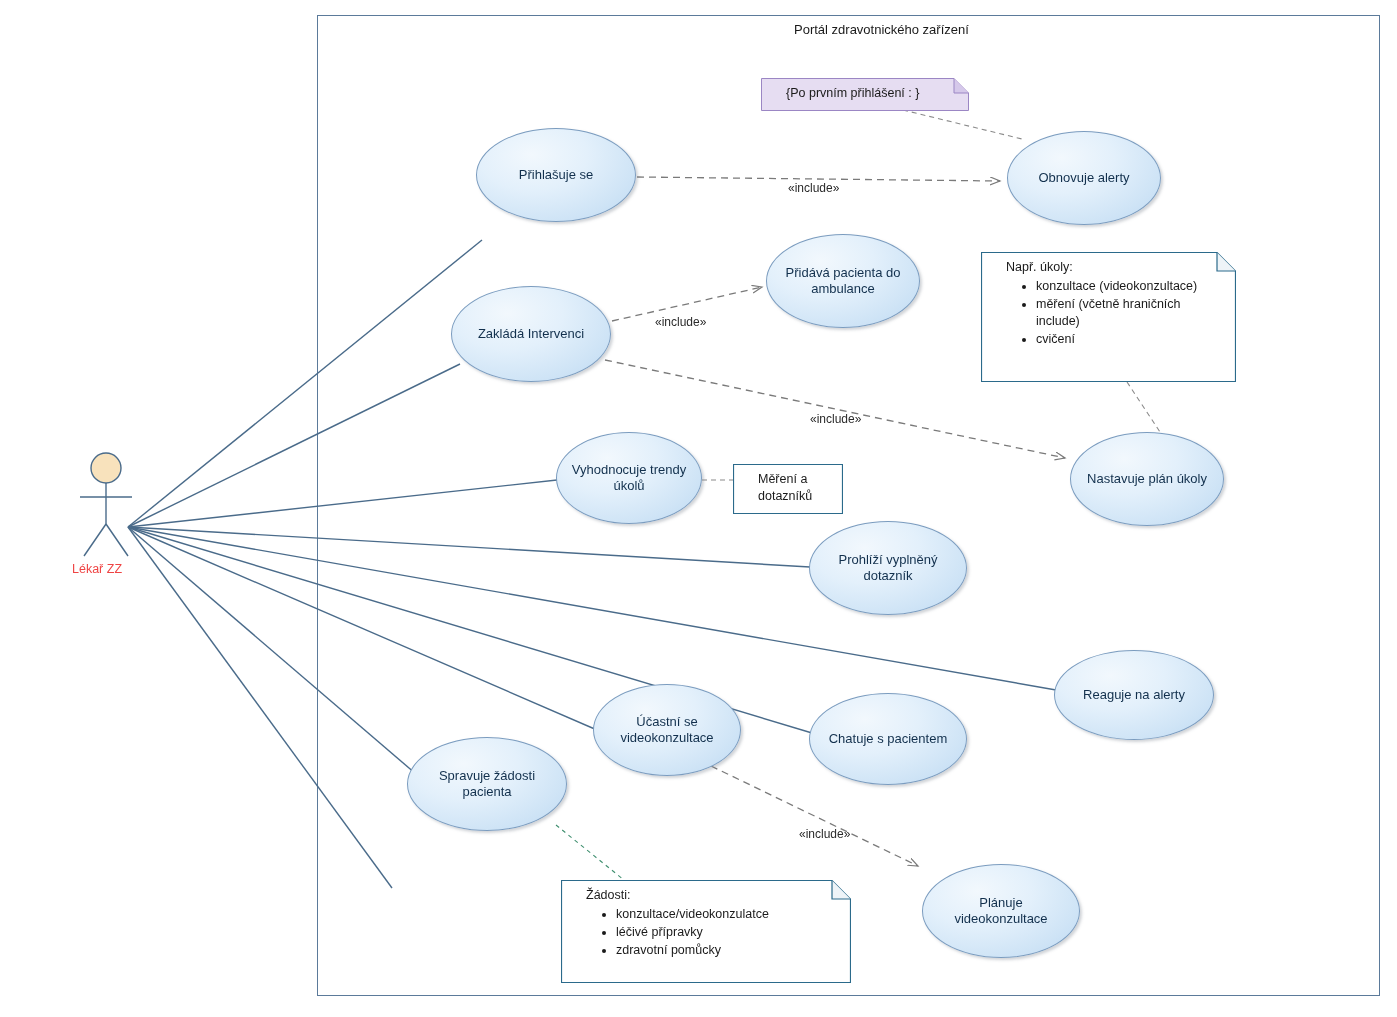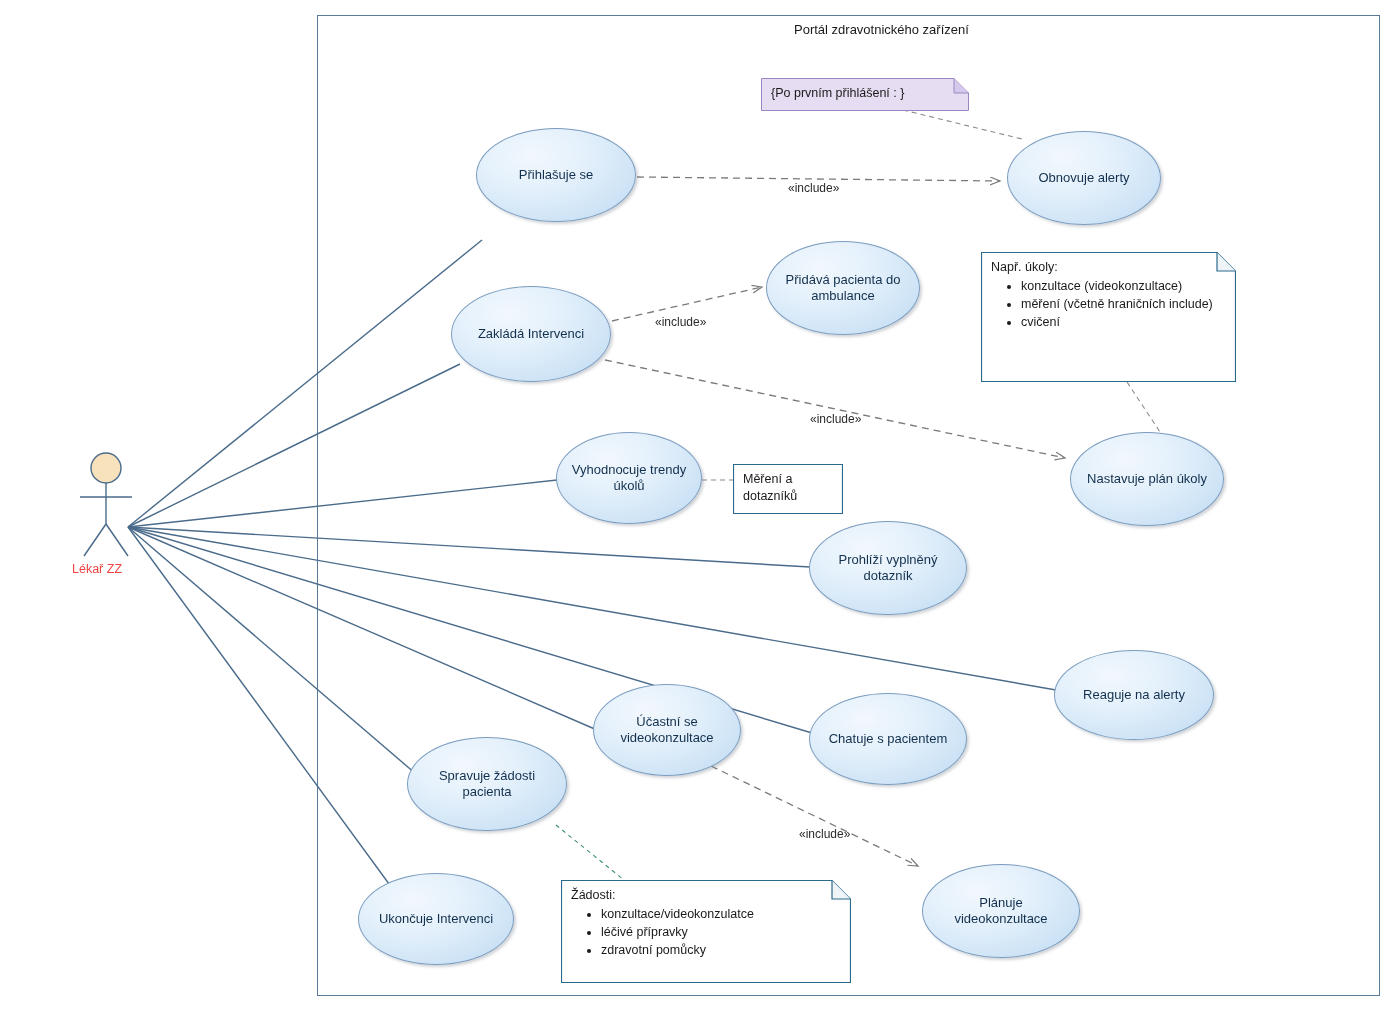--- a/index.html
+++ b/index.html
@@ -76,21 +76,21 @@
     height: 100%;
     box-sizing: border-box;
   }
   .note svg.note-shape {
     position: absolute;
     left: 0; top: 0;
     width: 100%; height: 100%;
   }
   .note .note-content {
     position: relative;
-    padding: 7px 10px;
+    padding: 7px 25px;
   }
   .note ul {
     margin: 2px 0 0 0;
     padding-left: 26px;
     list-style: disc;
   }
   .note ul li { margin: 1px 4px; }
   .edge-label {
     position: absolute;
     font-size: 12px;
@@ -155,21 +155,21 @@
   <div class="actor-label" style="left:72px; top:562px;">Lékař ZZ</div>
 
   <div class="usecase" style="left:476px; top:128px; width:160px; height:94px;">
     <span>Přihlašuje se</span>
   </div>
 
   <div class="usecase" style="left:1007px; top:131px; width:154px; height:94px;">
     <span>Obnovuje alerty</span>
   </div>
 
-  <div class="usecase" style="left:766px; top:241px; width:154px; height:94px;text-align:center;">
+  <div class="usecase" style="left:766px; top:234px; width:154px; height:94px;text-align:center;">
     <span>Přidává pacienta do ambulance</span>
   </div>
 
   <div class="usecase" style="left:451px; top:286px; width:160px; height:96px;">
     <span>Zakládá Intervenci</span>
   </div>
 
   <div class="usecase" style="left:1070px; top:432px; width:154px; height:94px;">
     <span>Nastavuje plán úkoly</span>
   </div>
@@ -195,23 +195,20 @@
   </div>
 
   <div class="usecase" style="left:407px; top:737px; width:160px; height:94px;">
     <span>Spravuje žádosti pacienta</span>
   </div>
 
   <div class="usecase" style="left:922px; top:864px; width:158px; height:94px;">
     <span>Plánuje videokonzultace</span>
   </div>
 
-  <div class="usecase" style="left:358px; top:873px; width:156px; height:92px;">
-    <span>Ukončuje Intervenci</span>
-  </div>
 
   <div class="note" style="left:761px; top:78px; width:208px; height:33px;">
     <div class="note-body">
       <svg class="note-shape" viewBox="0 0 208 33" preserveAspectRatio="none">
         <path d="M0.5,0.5 H193 L207.5,15 V32.5 H0.5 Z" fill="#e6ddf2" stroke="#9b86c4" stroke-width="1"></path>
         <path d="M193,0.5 V15 H207.5" fill="#d5c8ea" stroke="#9b86c4" stroke-width="1"></path>
       </svg>
       <div class="note-content" style="padding-top:7px;">
         <span>{Po prvním přihlášení : }</span>
       </div>

